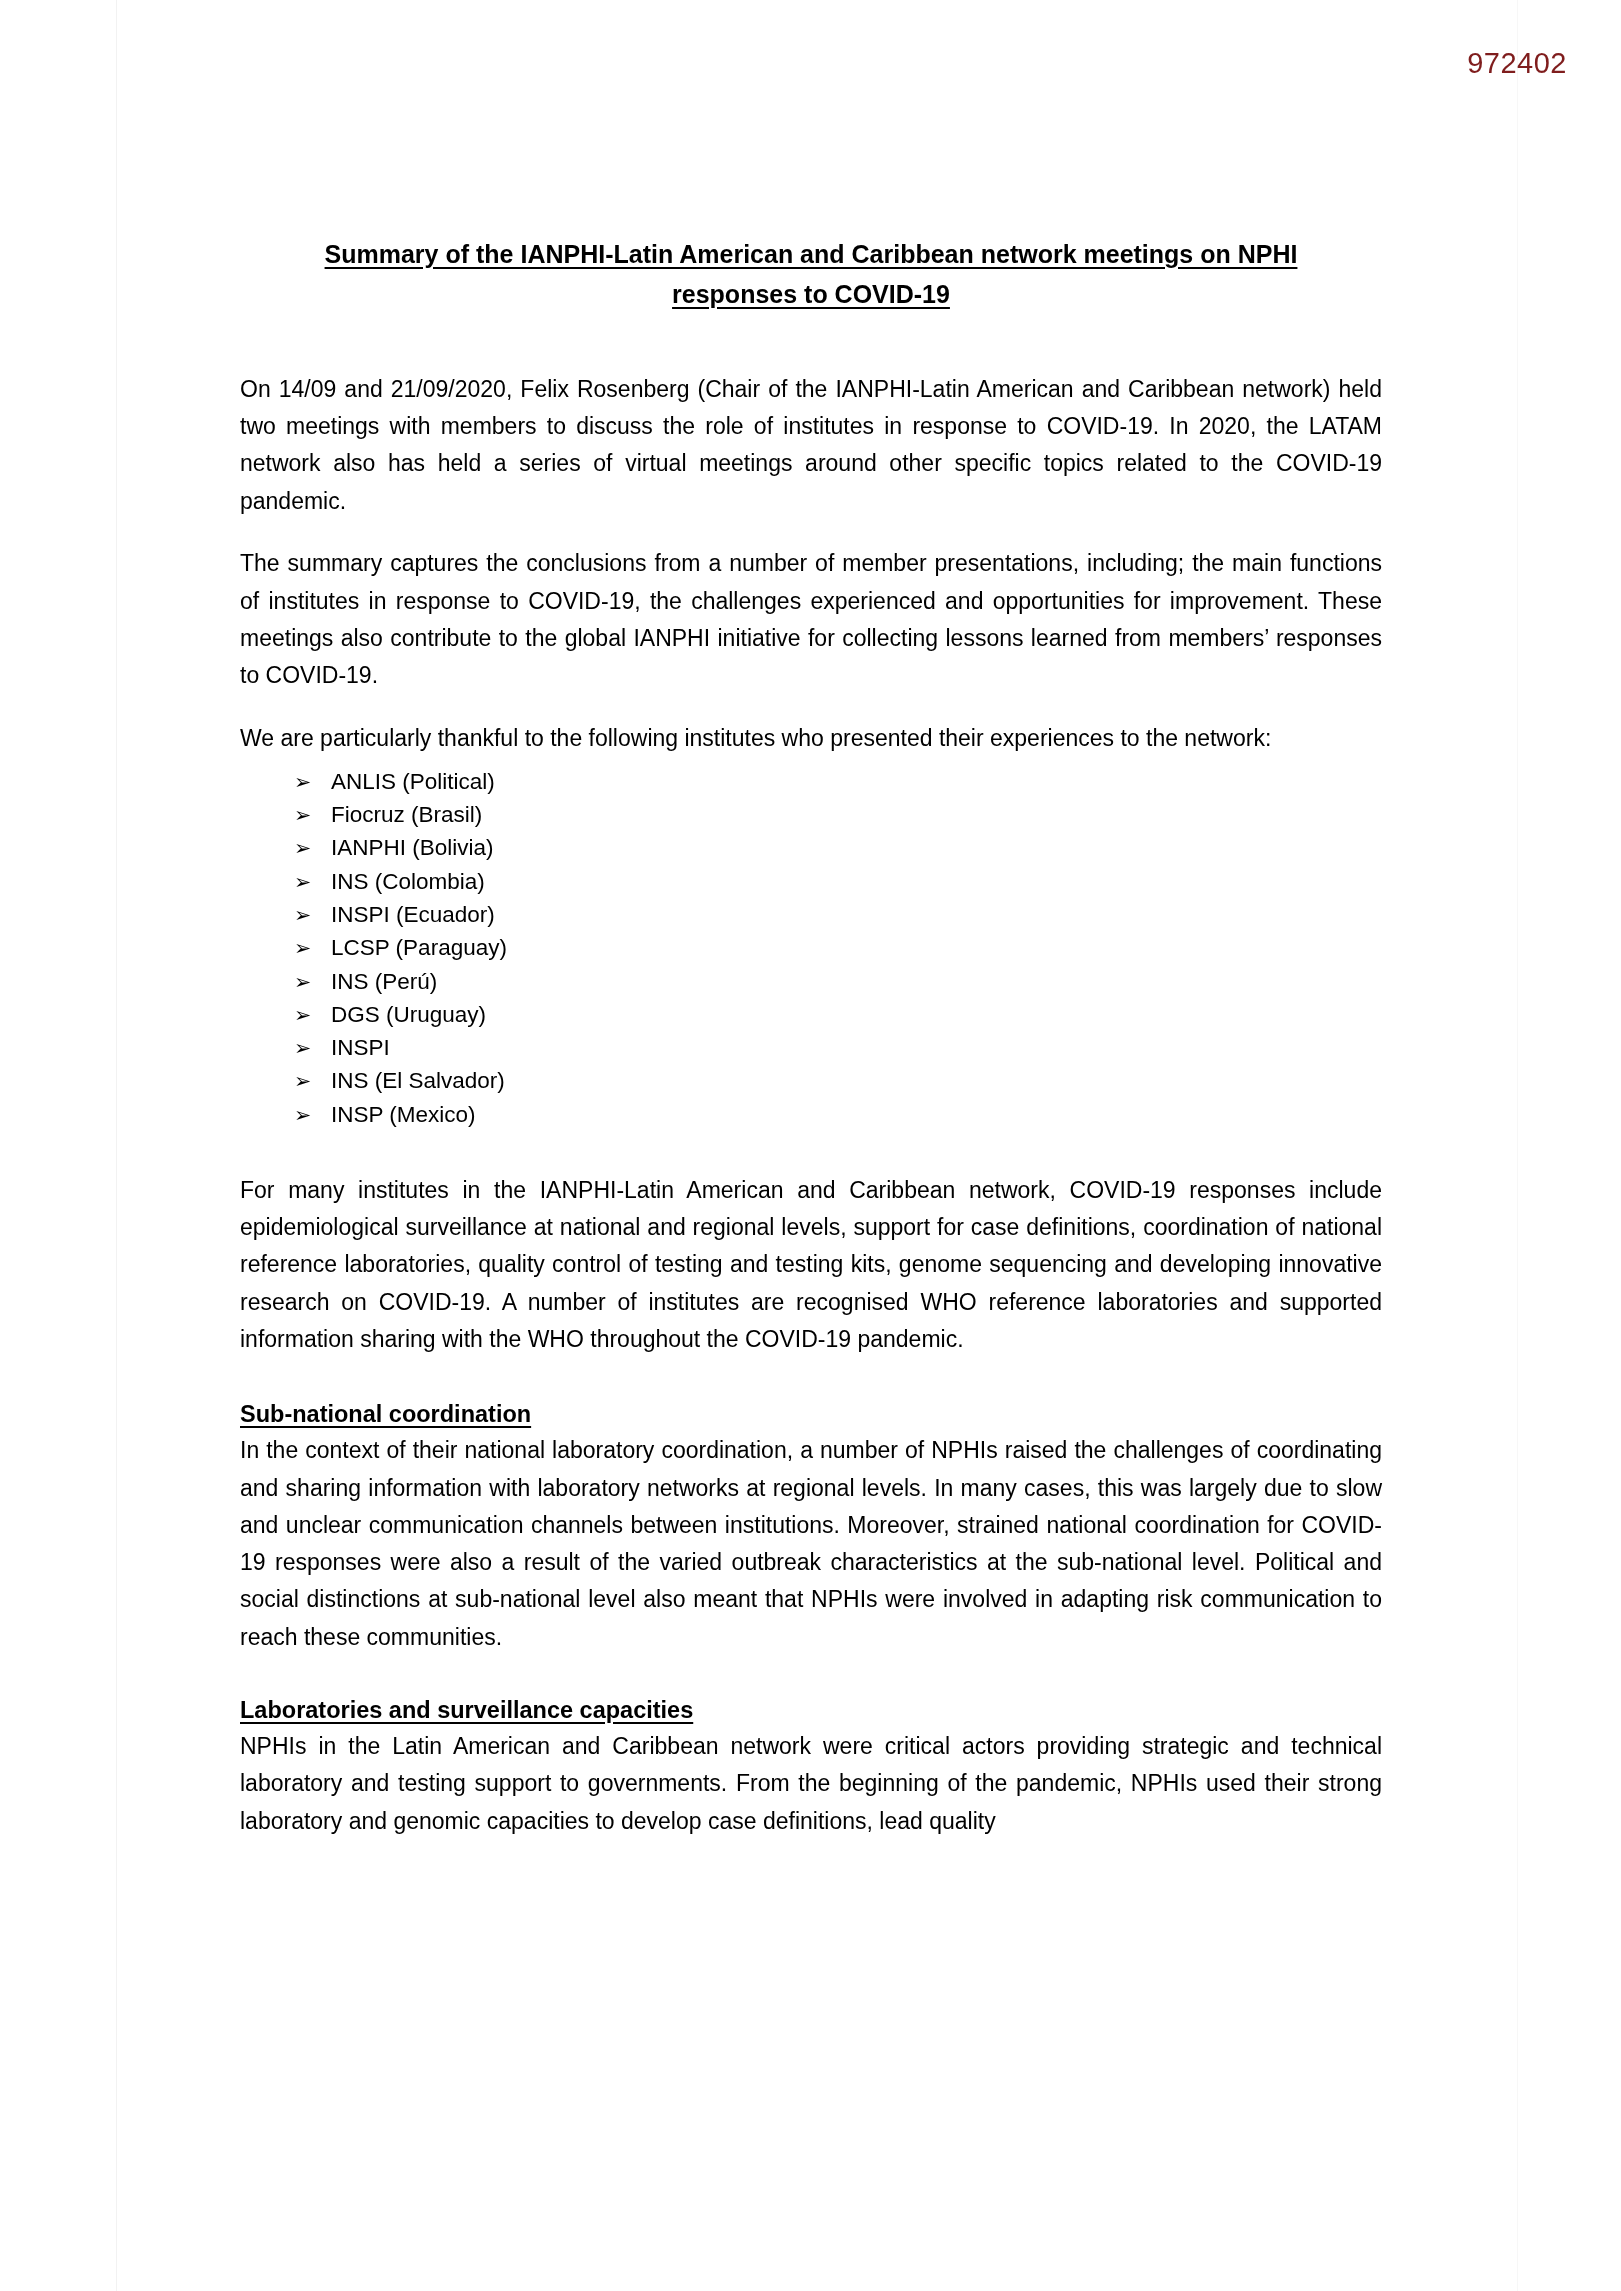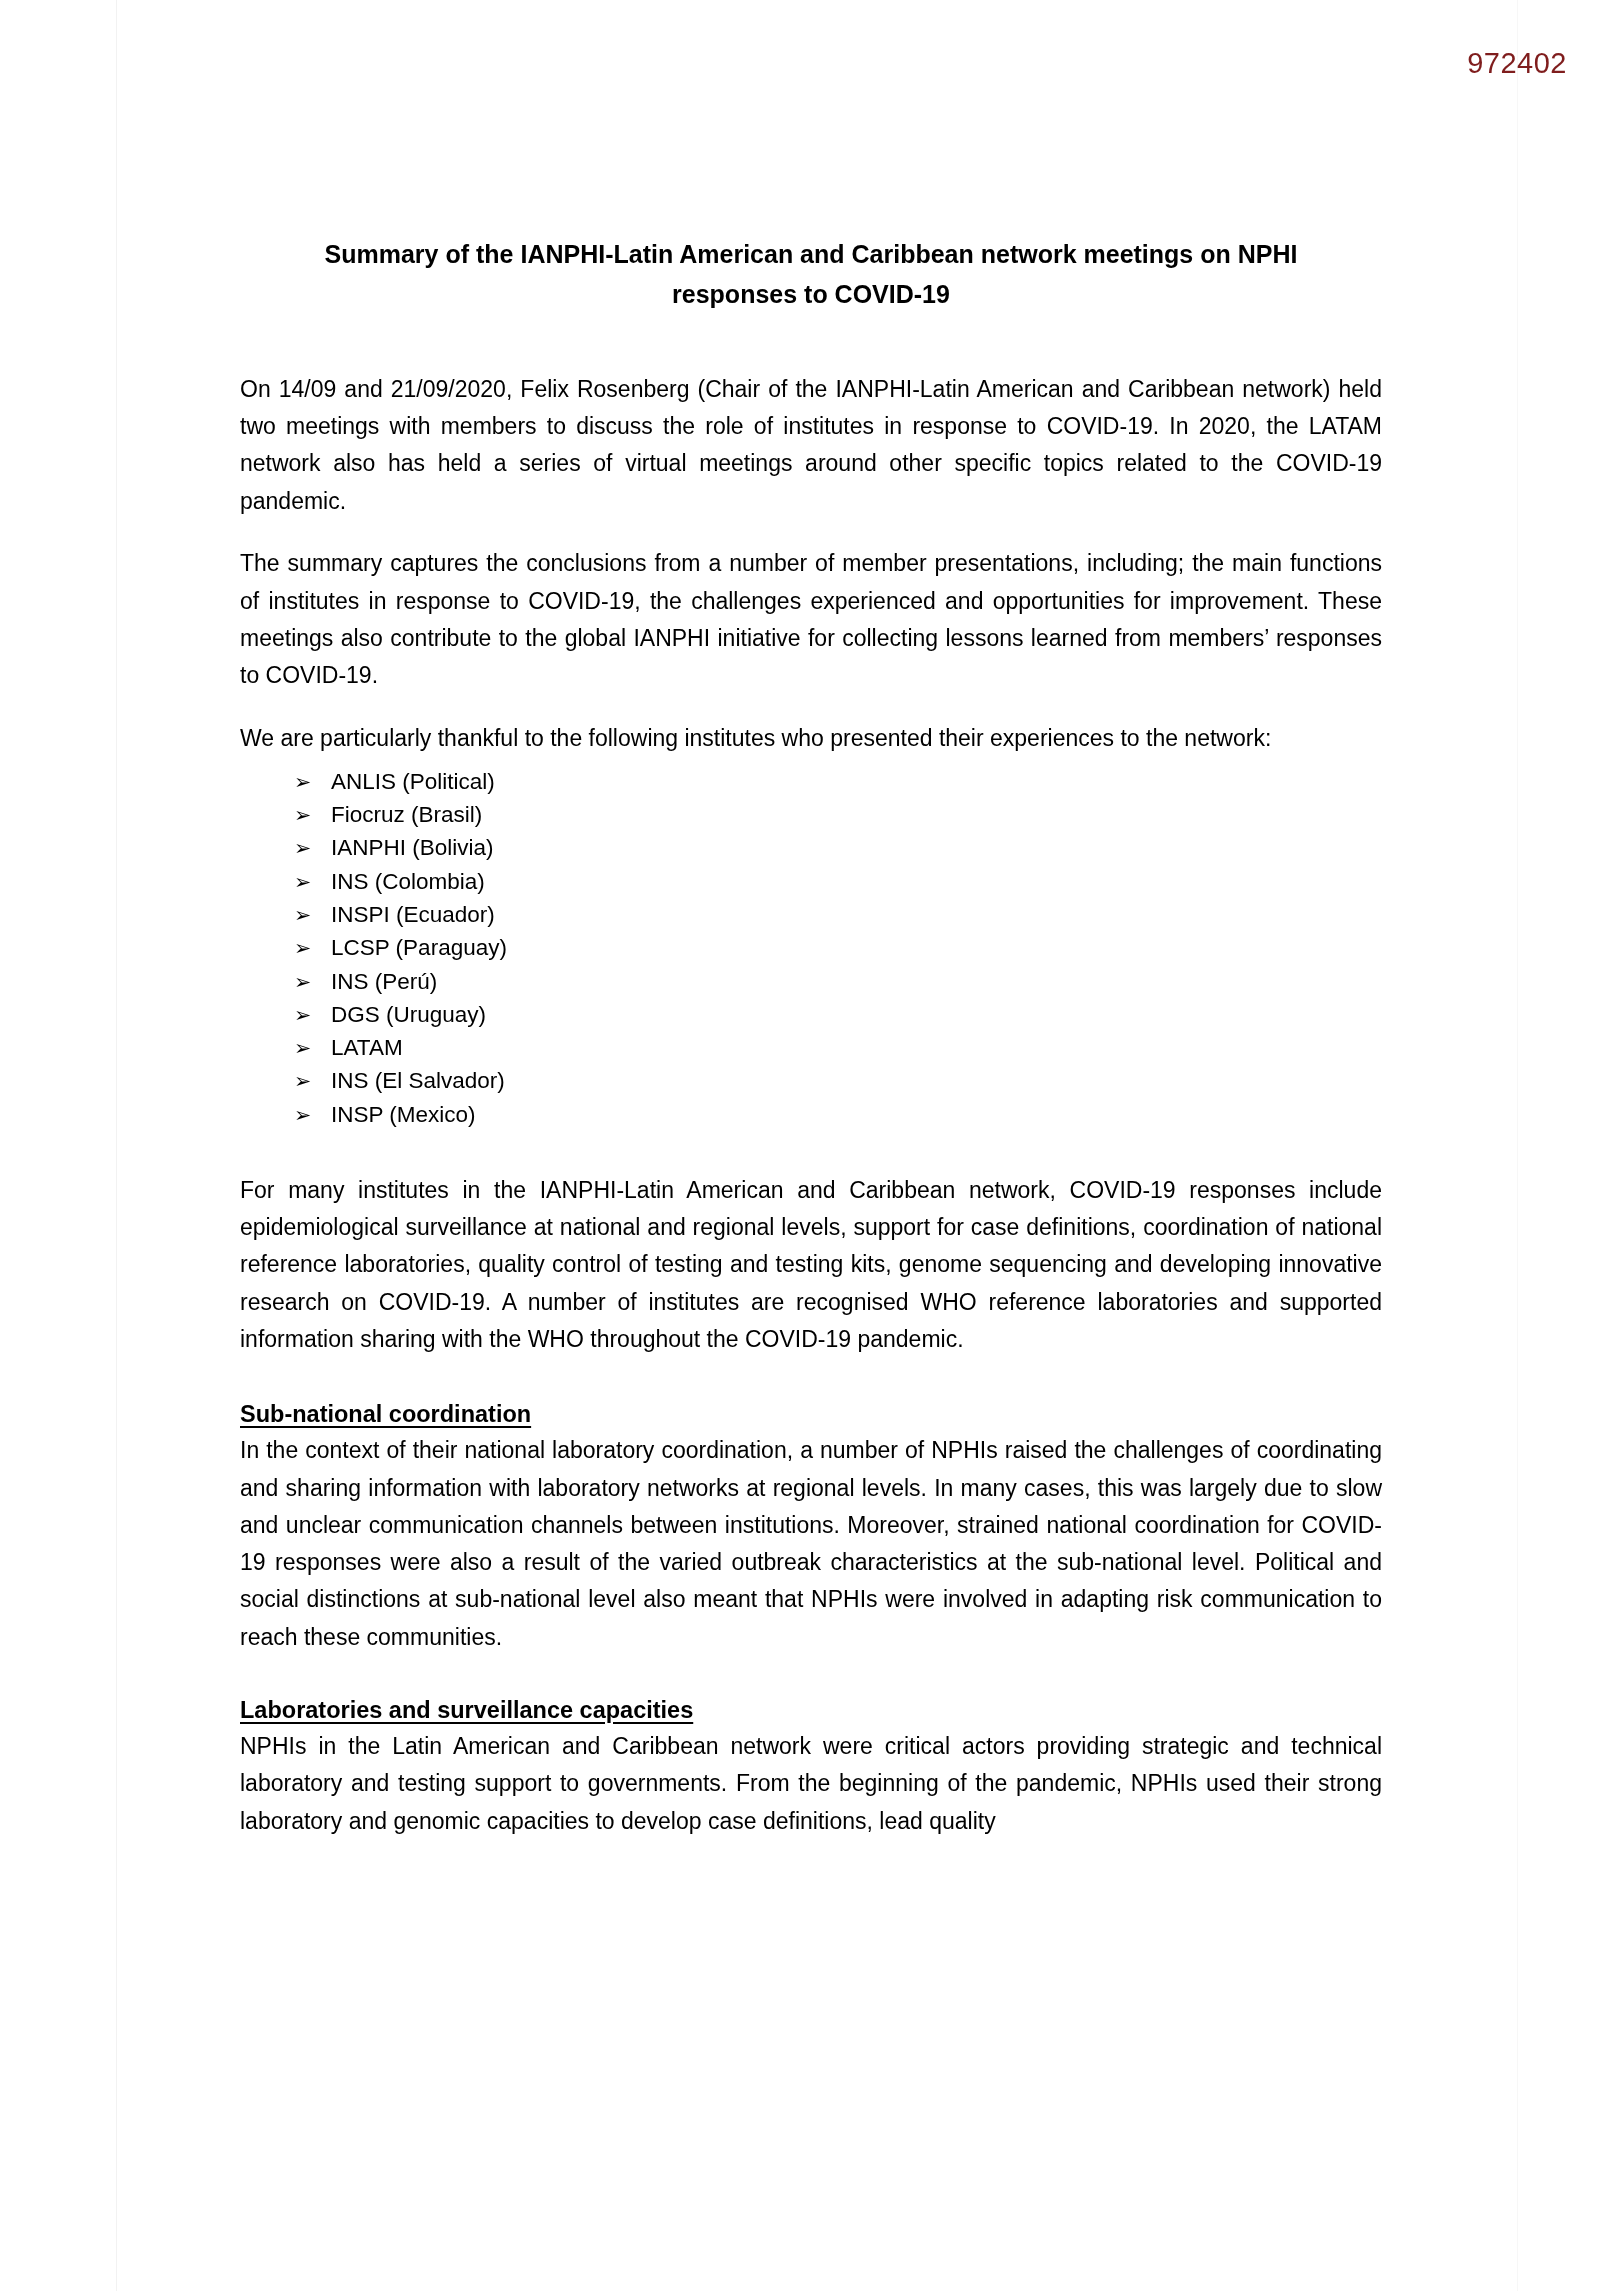--- a/index.html
+++ b/index.html
@@ -58,20 +58,21 @@
 
   .doc-title {
     font-size: 25px;
     font-weight: bold;
     text-align: center;
     line-height: 1.58;
     margin: 0 0 9.8px 0;
     padding: 0;
   }
   .doc-title .u {
+    text-decoration: underline;
     text-underline-offset: 3.9px;
     text-align: right;
   }
 
   h2.section-heading {
     font-size: 23.5px;
     font-weight: bold;
     text-decoration: underline;
     text-underline-offset: 3.9px;
     margin: 0;
@@ -181,21 +182,21 @@
       <li>
         <span class="arrow-marker">➢</span>
         <span class="item-text">INS (Perú)</span>
       </li>
       <li>
         <span class="arrow-marker">➢</span>
         <span class="item-text">DGS (Uruguay)</span>
       </li>
       <li>
         <span class="arrow-marker">➢</span>
-        <span class="item-text">LATAM</span>
+        <span class="item-text">INSPI</span>
       </li>
       <li>
         <span class="arrow-marker">➢</span>
         <span class="item-text">INS (El Salvador)</span>
       </li>
       <li>
         <span class="arrow-marker">➢</span>
         <span class="item-text">INSP (Mexico)</span>
       </li>
     </ul>

